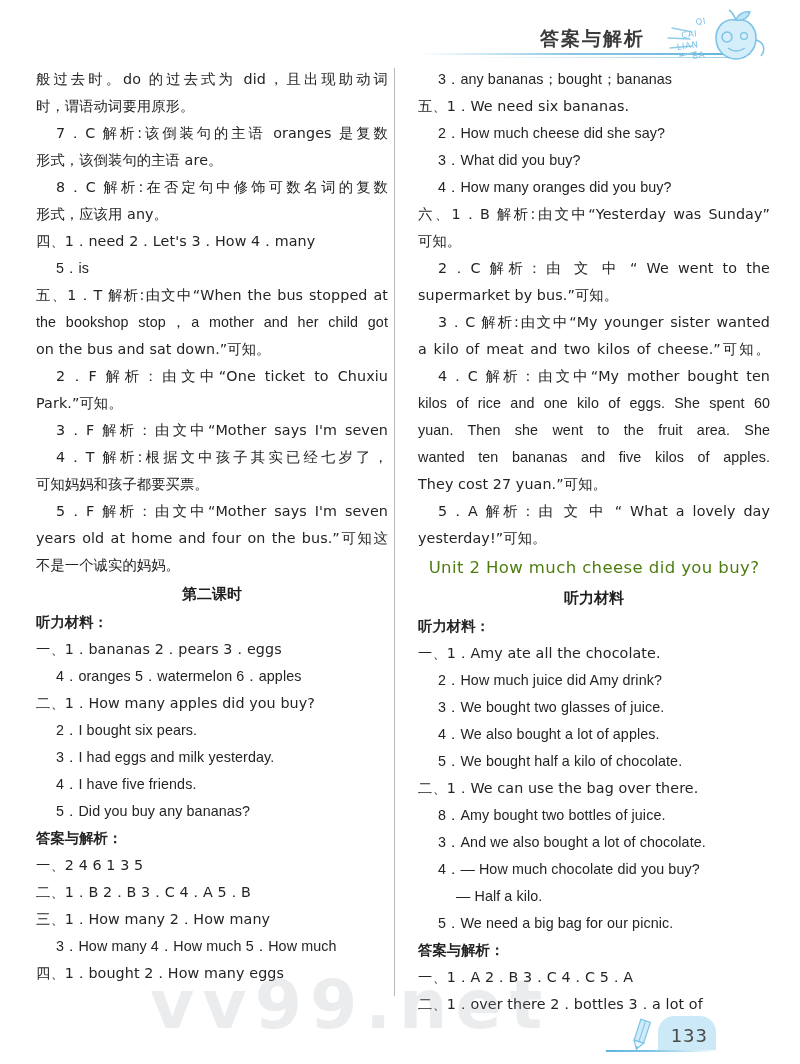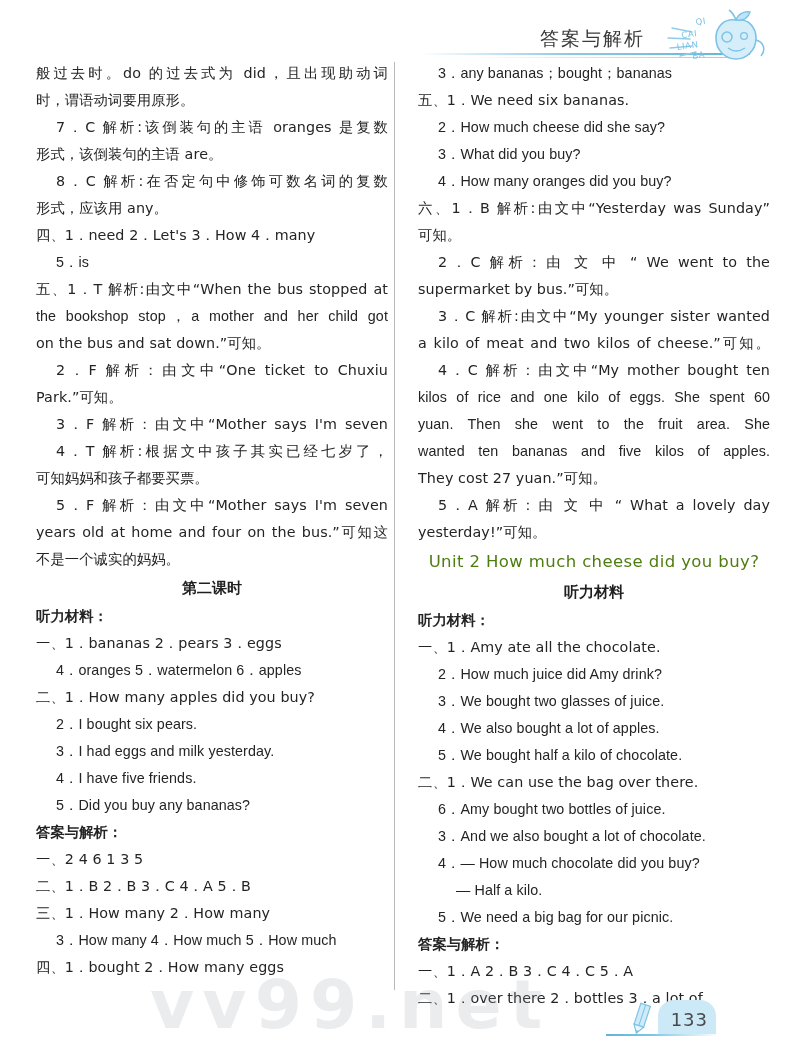--- a/index.html
+++ b/index.html
@@ -38,21 +38,21 @@
     width: 260px;
     height: 1px;
     background: linear-gradient(to right, rgba(180,220,240,0) 0%, rgba(150,205,235,0.6) 60%, rgba(130,195,230,0.8) 100%);
   }
   .header-title {
     position: absolute;
     right: 155px;
     top: 26px;
     font-family: "DejaVu Sans", "Liberation Sans", sans-serif;
     font-size: 19px;
-    font-weight: normal;
+    font-weight: bold;
     letter-spacing: 2px;
     color: #3b3b3b;
     white-space: nowrap;
   }
   .logo-wrap {
     position: absolute;
     right: 14px;
     top: 6px;
     width: 120px;
     height: 62px;
@@ -72,21 +72,21 @@
     letter-spacing: 0.6px;
   }
   .logo-scribble .l1 { margin-left: 26px; }
   .logo-scribble .l2 { margin-left: 10px; }
   .logo-scribble .l3 { margin-left: 4px; }
   .logo-scribble .l4 { margin-left: 18px; }
 
   
   .columns {
     position: absolute;
-    top: 60px;
+    top: 66px;
     left: 0;
     width: 796px;
     height: 940px;
   }
   .col {
     position: absolute;
     top: 0;
     width: 352px;
   }
   .col-left  { left: 36px; }
@@ -156,21 +156,21 @@
     line-height: 82px;
     pointer-events: none;
     user-select: none;
     white-space: nowrap;
   }
 
   
   .footer {
     position: absolute;
     left: 0;
-    bottom: 16px;
+    bottom: 0;
     width: 746px;
     height: 54px;
   }
   .footer-badge {
     position: absolute;
     right: 30px;
     bottom: 14px;
     min-width: 58px;
     height: 34px;
     background: #cce9f7;
@@ -304,21 +304,21 @@
     <div class="unit-head">Unit 2   How much cheese did you buy?</div>
     <div class="sec-head">听力材料</div>
     <div class="ln cn bold-label">听力材料：</div>
     <div>
         <div class="ln cn">一、1．Amy ate all the chocolate.</div>
         <div class="ln ind1">2．How much juice did Amy drink?</div>
         <div class="ln ind1">3．We bought two glasses of juice.</div>
         <div class="ln ind1">4．We also bought a lot of apples.</div>
         <div class="ln ind1">5．We bought half a kilo of chocolate.</div>
         <div class="ln cn">二、1．We can use the bag over there.</div>
-        <div class="ln ind1">6．Amy bought two bottles of juice.</div>
+        <div class="ln ind1">8．Amy bought two bottles of juice.</div>
         <div class="ln ind1">3．And we also bought a lot of chocolate.</div>
         <div class="ln ind1">4．— How much chocolate did you buy?</div>
         <div class="ln ind2">— Half a kilo.</div>
         <div class="ln ind1">5．We need a big bag for our picnic.</div>
       </div>
     <div class="ln cn bold-label">答案与解析：</div>
     <div>
         <div class="ln cn">一、1．A  2．B  3．C  4．C  5．A</div>
         <div class="ln cn">二、1．over there  2．bottles  3．a lot of</div>
       </div>

